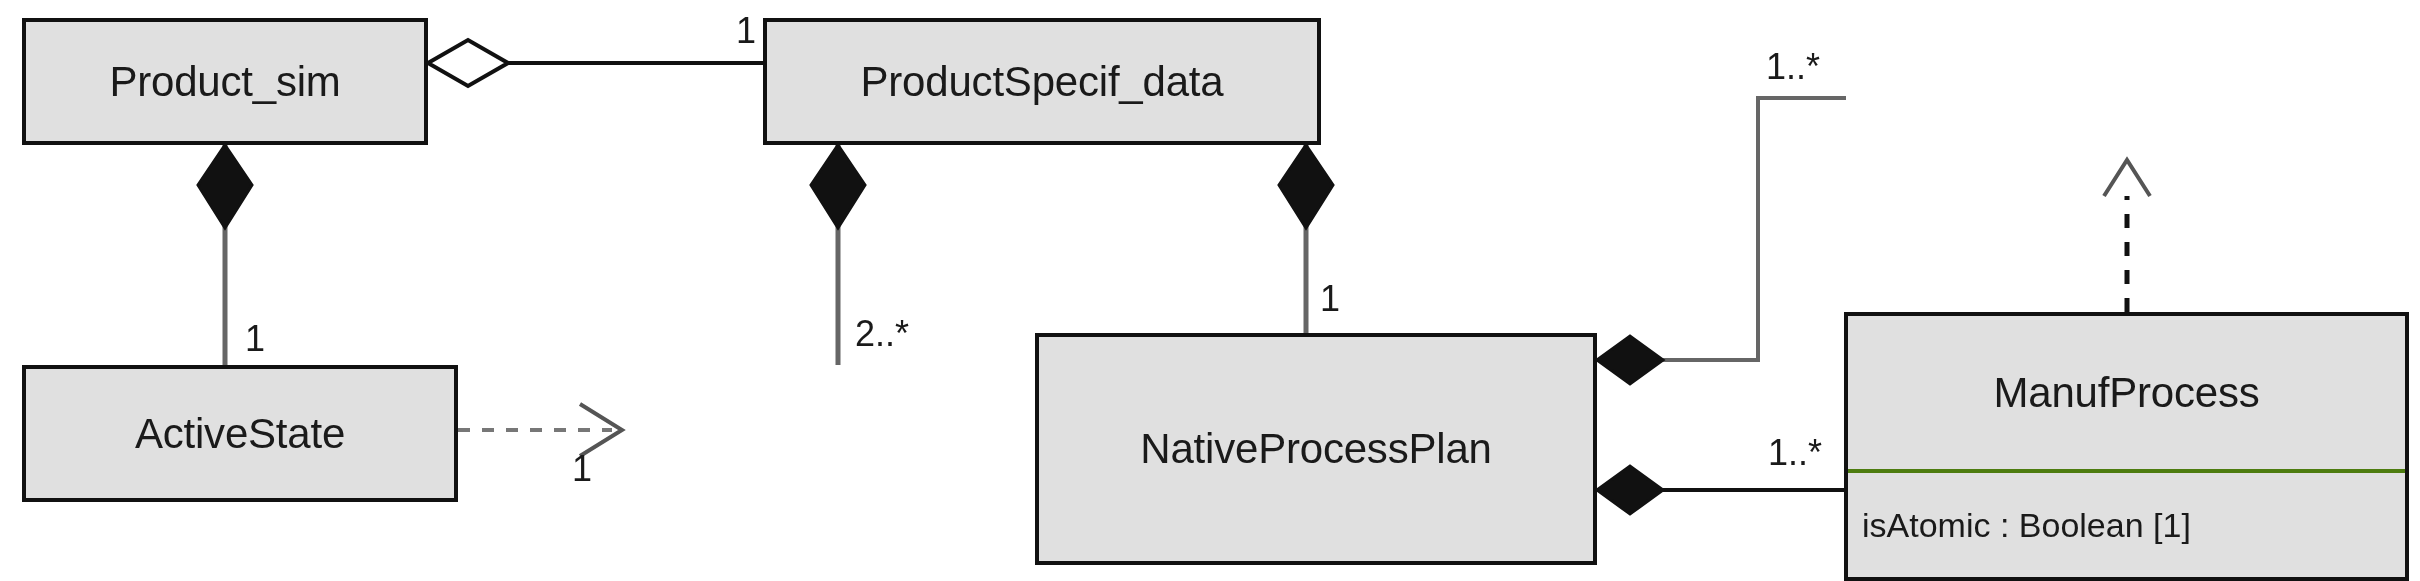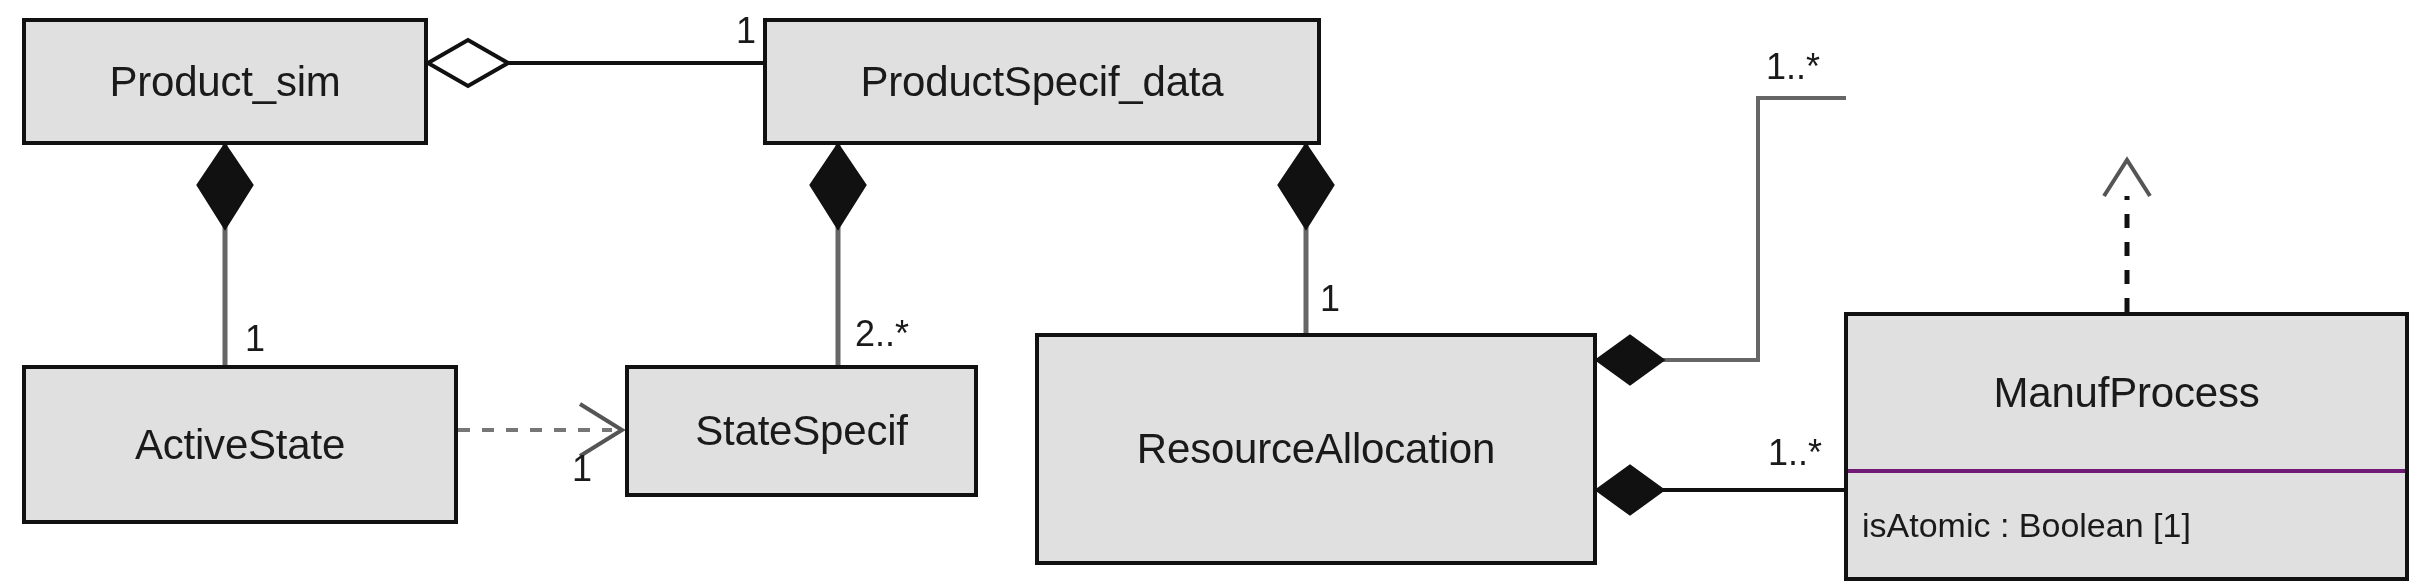--- a/index.html
+++ b/index.html
@@ -40,21 +40,21 @@
     border-radius: 8px;
   }
   .uml-name-text {
     font-size: 42px;
     color: #1a1a1a;
     white-space: nowrap;
     letter-spacing: -0.2px;
   }
   .uml-attr-compartment {
     flex: 0 0 auto;
-    border-top: 4px solid #701a75;
+    border-top: 4px solid #4d7c0f;
     display: flex;
     align-items: center;
     padding: 0 14px;
     min-height: 104px;
   }
   .uml-attr-text {
     font-size: 34px;
     color: #1a1a1a;
     white-space: nowrap;
   }
@@ -127,35 +127,30 @@
       <span class="uml-name-text">Product_sim</span>
     </div>
   </div>
 
   <div class="uml-class" style="left:763px; top:18px; width:558px; height:127px;">
     <div class="uml-name-compartment">
       <span class="uml-name-text">ProductSpecif_data</span>
     </div>
   </div>
 
-  <div class="uml-class" style="left:22px; top:365px; width:436px; height:159px;">
+  <div class="uml-class" style="left:22px; top:365px; width:436px; height:137px;">
     <div class="uml-name-compartment">
       <span class="uml-name-text">ActiveState</span>
     </div>
   </div>
 
-  <div class="uml-class" style="left:625px; top:365px; width:353px; height:132px;">
-    <div class="uml-name-compartment">
-      <span class="uml-name-text">StateSpecif</span>
-    </div>
-  </div>
 
   <div class="uml-class" style="left:1035px; top:333px; width:562px; height:232px;">
     <div class="uml-name-compartment">
-      <span class="uml-name-text">ResourceAllocation</span>
+      <span class="uml-name-text">NativeProcessPlan</span>
     </div>
   </div>
 
 
   <div class="uml-class" style="left:1844px; top:312px; width:565px; height:269px;">
     <div class="uml-name-compartment">
       <span class="uml-name-text">ManufProcess</span>
     </div>
     <div class="uml-attr-compartment">
       <span class="uml-attr-text">isAtomic : Boolean [1]</span>

